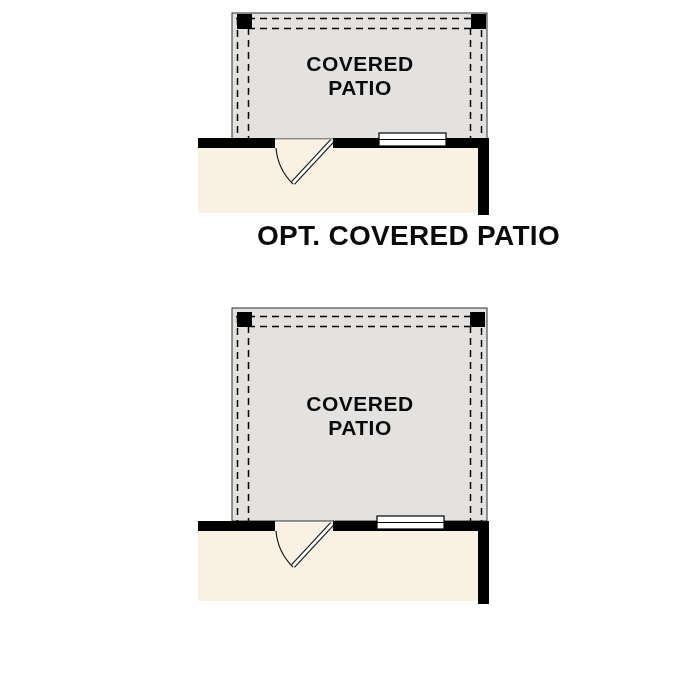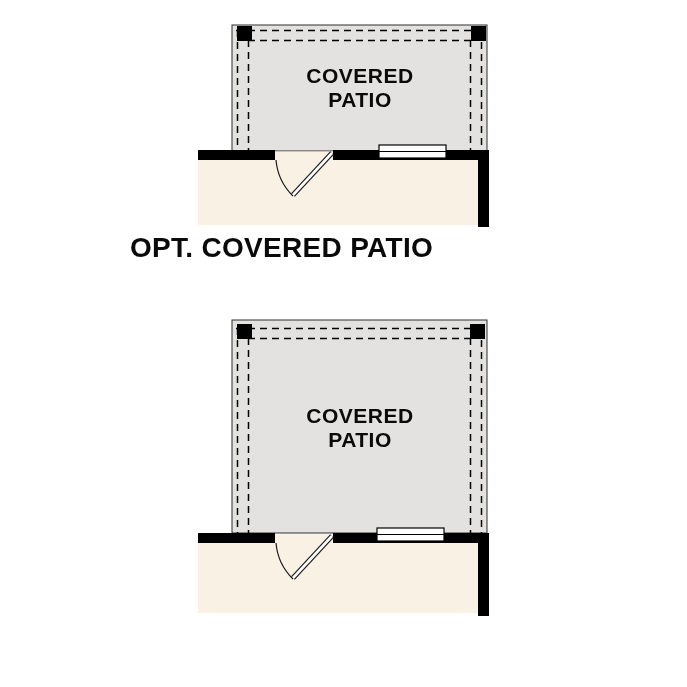--- a/index.html
+++ b/index.html
@@ -10,21 +10,21 @@
     position: relative;
     overflow: hidden;
   }
   :root {
     --patio-fill: #e3e2e0;
     --interior-fill: #f8f1e4;
     --line-color: #000000;
     --window-fill: #ffffff;
     --text-color: #0a0a0a;
   }
-  .canvas { position: absolute; left: 0; top: 12px; width: 687px; height: 502px; }
+  .canvas { position: absolute; left: 0; top: 0; width: 687px; height: 502px; }
   svg.plan { position: absolute; left: 0; top: 0; display: block; }
 
   .patio-area   { fill: var(--patio-fill); stroke: #2e2e2e; stroke-width: 1; }
   .dash         { stroke: var(--line-color); stroke-width: 1.5; stroke-dasharray: 7 5; fill: none; }
   .post         { fill: var(--line-color); }
   .wall         { fill: var(--line-color); }
   .interior     { fill: var(--interior-fill); }
   .door-gap     { fill: var(--interior-fill); }
   .window-frame { fill: var(--window-fill); stroke: var(--line-color); stroke-width: 1.2; }
   .window-mull  { stroke: var(--line-color); stroke-width: 1; }
@@ -40,21 +40,21 @@
     letter-spacing: 0.5px;
     text-align: center;
     color: var(--text-color);
   }
   .caption {
     position: absolute;
     font-weight: bold;
     font-size: 28px;
     line-height: 28px;
     letter-spacing: 0.3px;
-    text-align: left;
+    text-align: right;
     color: var(--text-color);
   }
   .caption.oneline { white-space: nowrap; line-height: 30px; }
 </style>
 </head>
 <body>
 
 <div class="canvas">
 
   <svg class="plan" width="687" height="687" viewBox="0 0 687 687">

